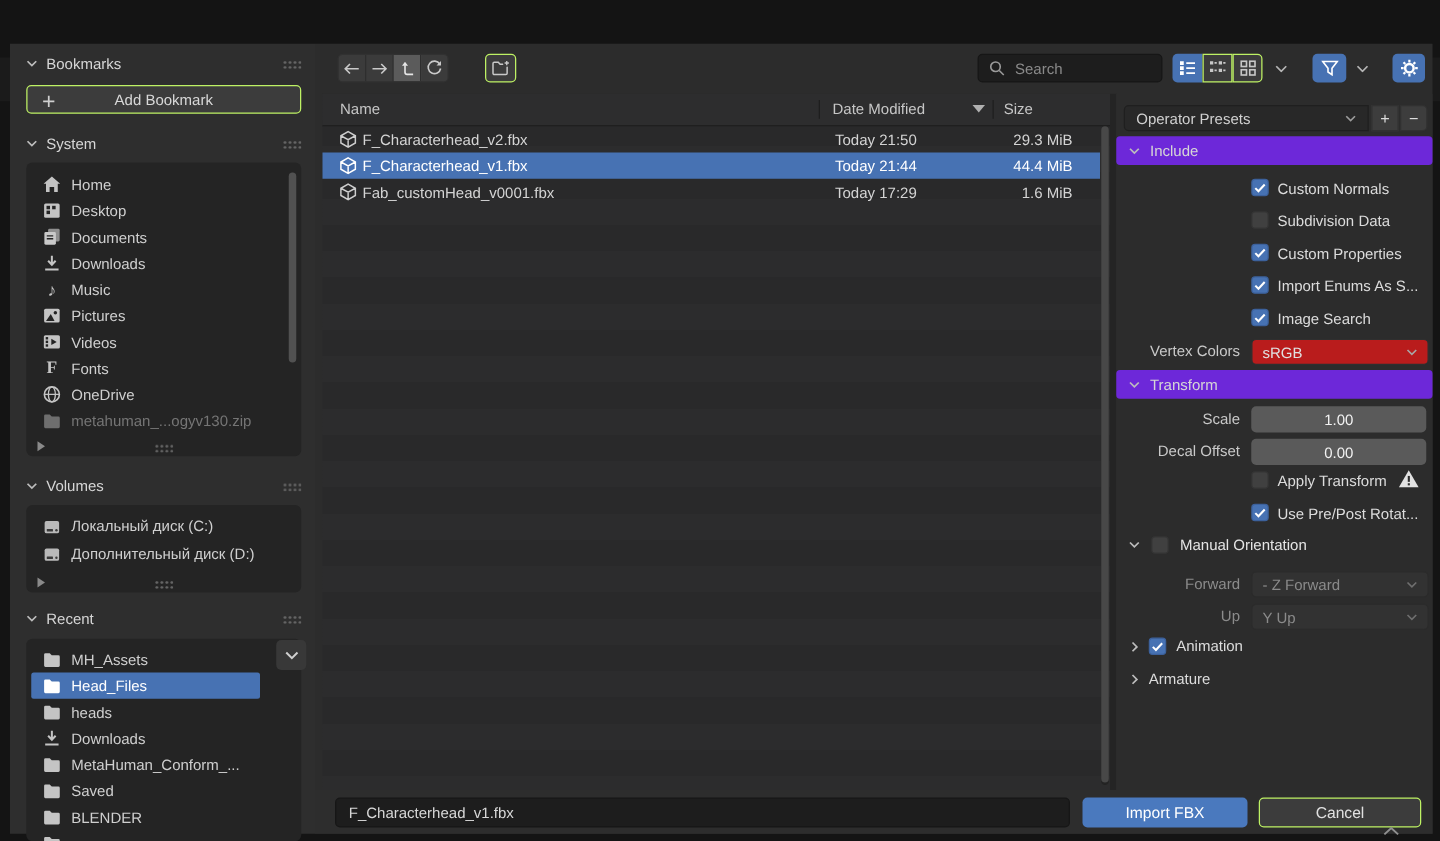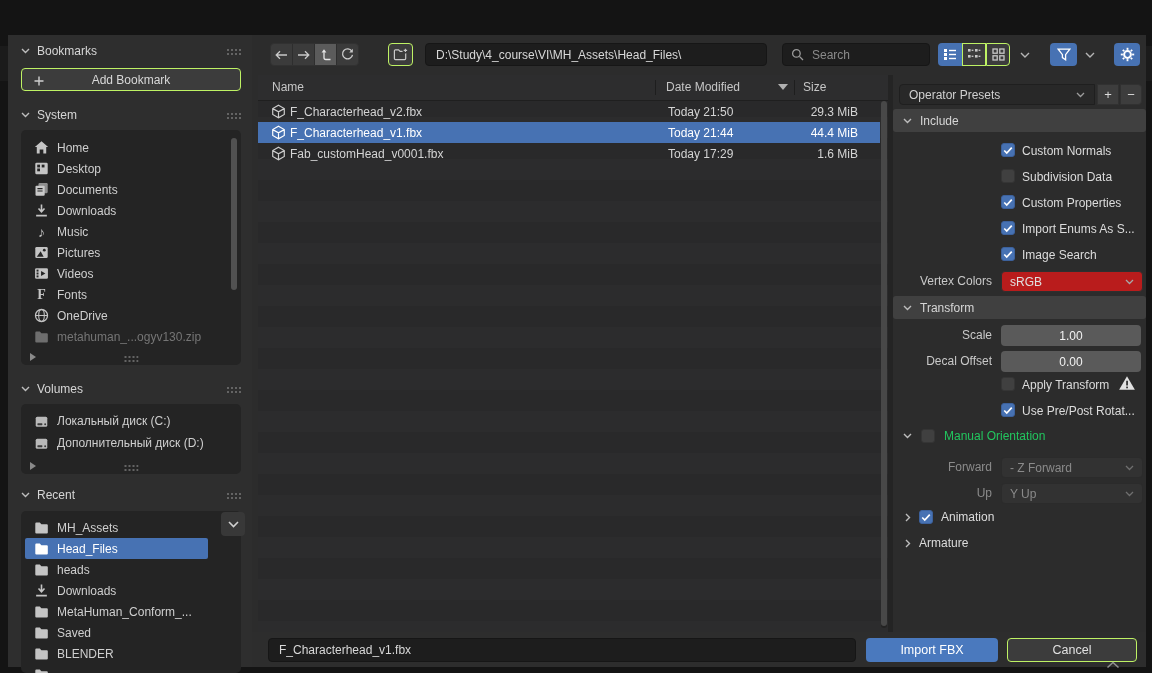--- a/index.html
+++ b/index.html
@@ -49,21 +49,21 @@
   .fl-row{position:absolute;left:0;width:622px;height:21px;display:flex;align-items:center;color:#d4d4d4;}
   .fl-row.sel{background:#4772b3;color:#ffffff;}
   .fl-name{position:absolute;left:32px;white-space:nowrap;}
   .fl-date{position:absolute;left:410px;}
   .fl-size{position:absolute;right:22px;}
   .fl-scroll{position:absolute;right:1px;top:26px;width:6px;height:527px;background:#232323;border-radius:3px;}
   .fl-thumb{position:absolute;left:0;top:0;width:6px;height:525px;background:#484848;border-radius:3px;}
   .sort-tri{position:absolute;left:520px;top:9px;width:0;height:0;border-left:5px solid transparent;border-right:5px solid transparent;border-top:6px solid #b0b0b0;}
   
   .panel{position:absolute;left:893px;top:75px;width:253px;height:557px;background:#2c2c2c;}
-  .p-header{position:absolute;left:0;width:253px;height:23px;background:#404040;border-radius:3px;display:flex;align-items:center;gap:8px;padding-left:10px;box-sizing:border-box;color:#d6d6d6;}
+  .p-header{position:absolute;left:0;width:253px;height:23px;background:#6d28d9;border-radius:3px;display:flex;align-items:center;gap:8px;padding-left:10px;box-sizing:border-box;color:#d6d6d6;}
   .p-label-r{position:absolute;left:0;width:99px;text-align:right;color:#c9c9c9;}
   .p-label-r.dim, .dimtxt{color:#8b8b8b;}
   .checkbox{position:absolute;width:14px;height:14px;border-radius:3px;background:#404040;border:1px solid #353535;box-sizing:border-box;display:flex;align-items:center;justify-content:center;}
   .checkbox.on{background:#4772b3;border-color:#3c619c;}
   .p-check-label{position:absolute;left:129px;color:#dcdcdc;white-space:nowrap;}
   .dropdown{position:absolute;left:108px;width:142px;height:21px;background:#b91c1c;border:1px solid #2f2f2f;border-radius:4px;box-sizing:border-box;display:flex;align-items:center;padding:0 8px;color:#e0e0e0;}
   .dropdown.disabled{background:#323232;color:#8a8a8a;border-color:#2b2b2b;}
   .dropdown .dd-ch{margin-left:auto;}
   .numfield{position:absolute;left:108px;width:140px;height:21px;background:#5a5a5a;border-radius:4px;display:flex;align-items:center;justify-content:center;color:#f2f2f2;}
   .presets{position:absolute;left:6px;top:9px;width:196px;height:21px;background:#282828;border:1px solid #1f1f1f;border-radius:4px 0 0 4px;box-sizing:border-box;display:flex;align-items:center;padding:0 9px;color:#d0d0d0;}
@@ -321,21 +321,20 @@
         </svg>
       </div>
   </div>
   <div class="tool-btn btnish" style="left:388px;width:25px;">
     <svg width="16" height="15" viewBox="0 0 16 15">
         <path d="M1.4 3.8 a1 1 0 0 1 1-1 h3.2 l1.5 1.6 h4.6 a1 1 0 0 1 1 1 v6.2 a1 1 0 0 1 -1 1 h-9.3 a1 1 0 0 1 -1-1 Z" fill="none" stroke="#c9c9c9" stroke-width="1.2"></path>
         <circle cx="12.4" cy="3.4" r="3" fill="#3b3b3b"></circle>
         <path d="M12.4 1.7 V5.1 M10.7 3.4 H14.1" stroke="#c9c9c9" stroke-width="1.1"></path>
       </svg>
   </div>
-  <input class="field abs" style="left: 425px; top: 43px; width: 342px; height: 23px;" value="D:\Study\4_course\VI\MH_Assets\Head_Files\">
   <div class="search-wrap">
     <svg width="13" height="13" viewBox="0 0 13 13">
         <circle cx="5.4" cy="5.4" r="3.8" fill="none" stroke="#9a9a9a" stroke-width="1.3"></circle>
         <line x1="8.4" y1="8.4" x2="12" y2="12" stroke="#9a9a9a" stroke-width="1.3"></line>
       </svg>
     <input placeholder="Search" style="">
   </div>
   <div class="abs" style="left:938px;top:43px;height:23px;display:flex;">
     <div class="seg blue" style="width:24px;border-radius:4px 0 0 4px;">
       <svg width="14" height="13" viewBox="0 0 14 13">
@@ -529,21 +528,21 @@
           <polyline points="1.5,5 4.5,8 10.5,1.5" fill="none" stroke="#fff" stroke-width="2"></polyline>
         </svg>
       </div>
     <span class="p-check-label" style="top:329px;">Use Pre/Post Rotat...</span>
 
     <div class="abs" style="left:10px;top:354px;display:flex;align-items:center;gap:9px;">
       <svg width="9" height="6" viewBox="0 0 9 6">
           <polyline points="1,1 4.5,4.5 8,1" fill="none" stroke="#bdbdbd" stroke-width="1.4"></polyline>
         </svg>
       <div class="checkbox" style="position:static;"></div>
-      <span style="color:#22c55e;">Manual Orientation</span>
+      <span style="color:#e5e5e5;">Manual Orientation</span>
     </div>
 
     <span class="p-label-r dim" style="top:385px;">Forward</span>
     <div class="dropdown disabled" style="top:382px;">
       <span>- Z Forward</span>
       <svg class="dd-ch" width="9" height="6" viewBox="0 0 9 6">
           <polyline points="1,1 4.5,4.5 8,1" fill="none" stroke="#6f6f6f" stroke-width="1.3"></polyline>
         </svg>
     </div>
 

